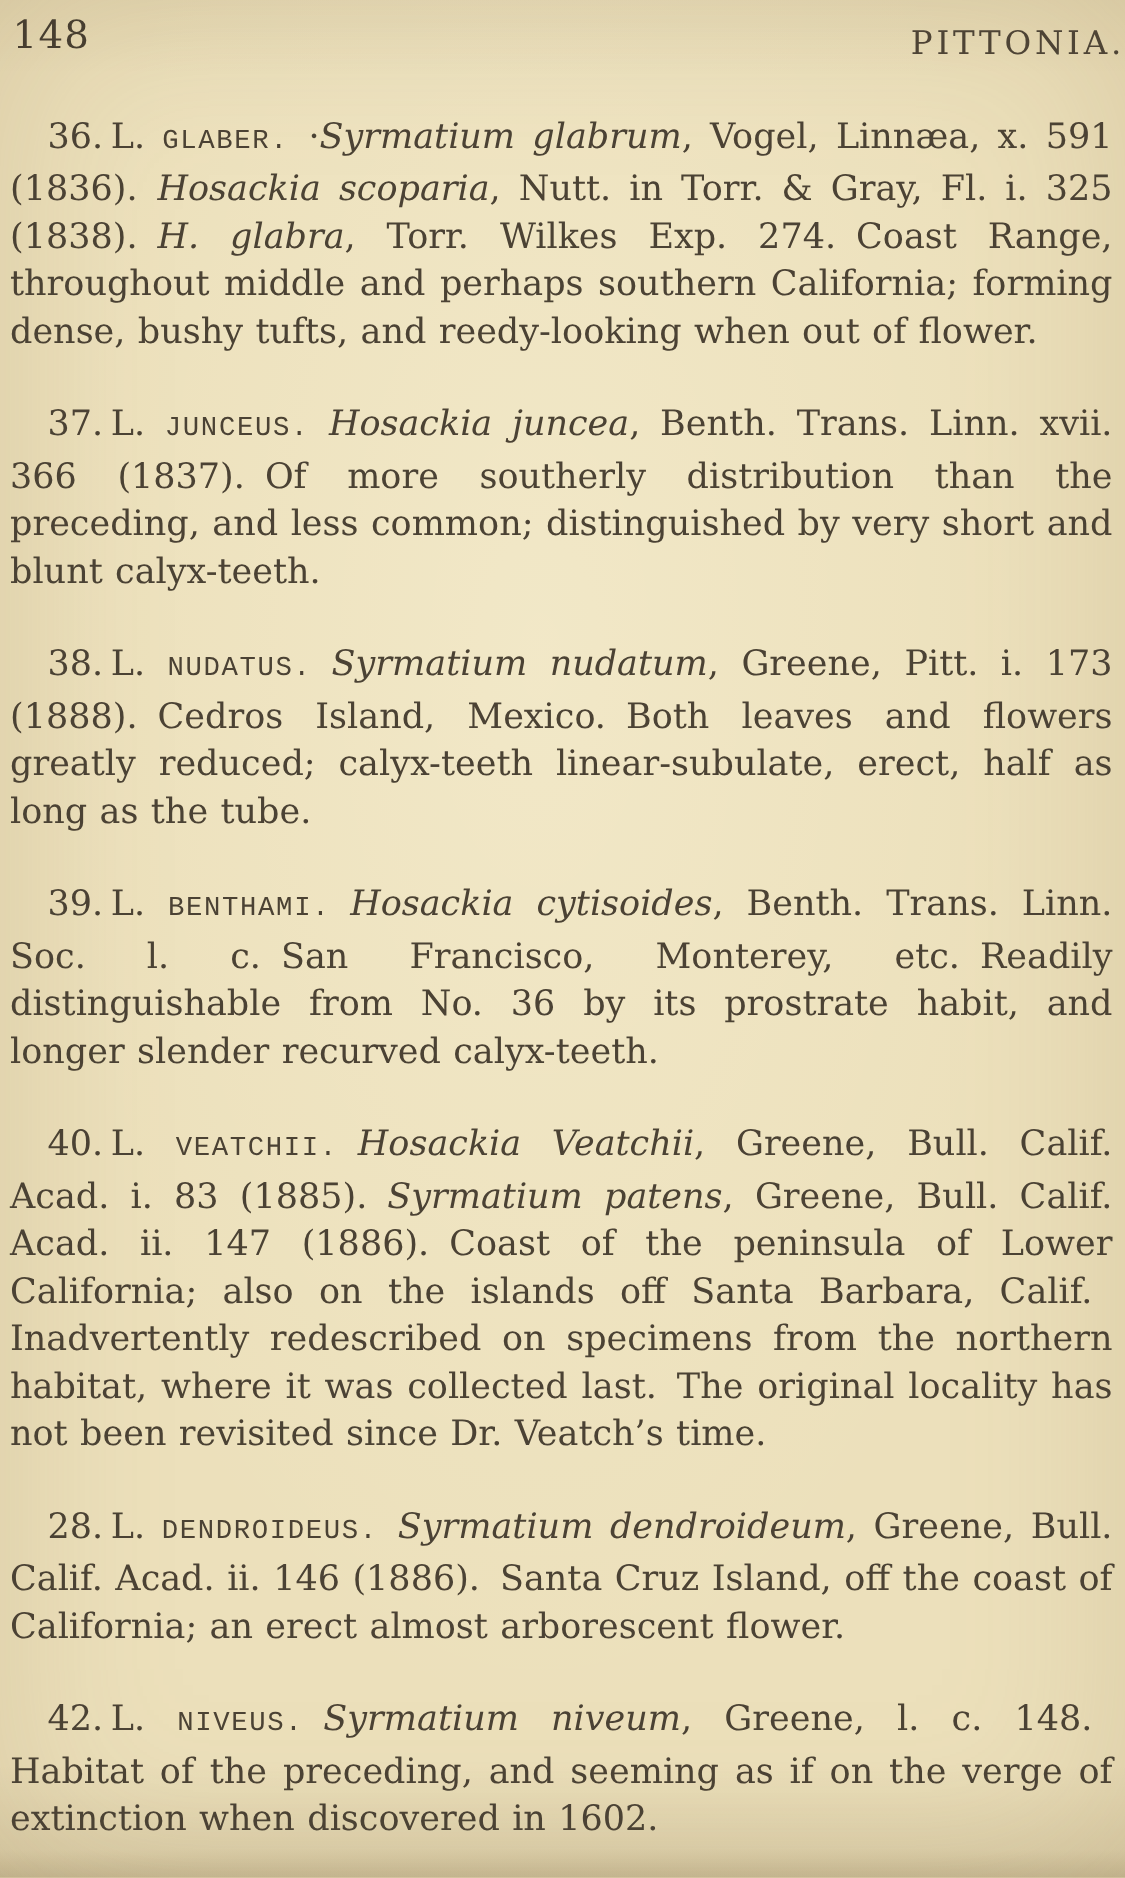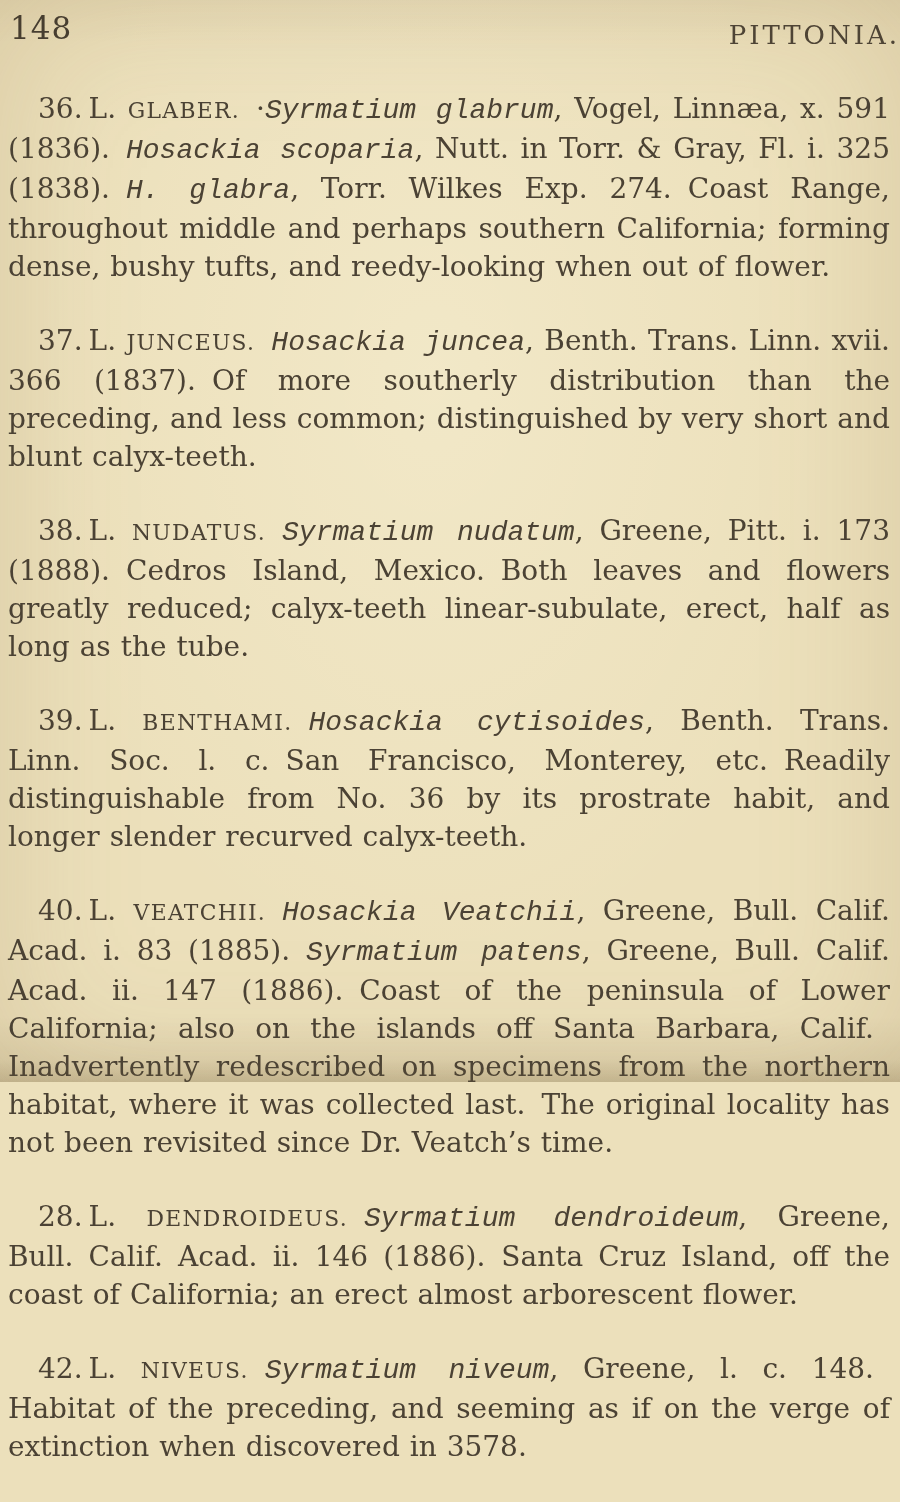--- a/index.html
+++ b/index.html
@@ -4,21 +4,21 @@
 <style>
   html, body { margin: 0; padding: 0; }
   body {
     width: 900px; height: 1502px;
     background: #ece0bb;
     overflow: hidden;
     font-family: "DejaVu Serif", "Liberation Serif", serif;
   }
   .page {
     position: relative;
-    width: 900px; height: 1082px;
+    width: 900px; height: 1502px;
     color: #4b4234;
     box-shadow: inset 0 0 140px rgba(148, 122, 76, 0.22);
     background:
       radial-gradient(ellipse at 48% 35%, rgba(255, 250, 228, 0.30), rgba(255,250,228,0) 62%),
       linear-gradient(to bottom, rgba(120,100,60,0.05) 0%, rgba(120,100,60,0) 4%, rgba(120,100,60,0) 94%, rgba(110,92,55,0.14) 100%);
   }
   .header {
     position: relative;
     height: 50px;
     padding-top: 12px;
@@ -46,22 +46,22 @@
     margin: 0 0 36px 0;
     font-size: 28px;
     line-height: 38px;
     text-align: justify;
     text-align-last: left;
     text-indent: 30px;
     word-spacing: 1px;
   }
   p.entry:last-child { margin-bottom: 0; }
   .num { margin-right: 6px; }
-  .sc  { font-size: 0.78em; letter-spacing: 0.06em; }
-  .it  { font-style: italic; font-family: Liberation Mono, monospace; }
+  .sc  { font-size: 0.78em; letter-spacing: 0.06em; font-family: Liberation Mono, monospace; }
+  .it  { font-style: italic; }
   .plain { }
   .gap { display: inline-block; width: 16px; }
   .scan-shadow {
     position: absolute;
     left: 0; bottom: 0;
     width: 100%; height: 22px;
     background: linear-gradient(to bottom, rgba(115,96,58,0) 0%, rgba(115,96,58,0.16) 100%);
     pointer-events: none;
   }
 </style>
@@ -73,16 +73,16 @@
     <span class="pagenum">148</span>
     <span class="journal">PITTONIA.</span>
   </div>
   <main class="body">
       <p class="entry"><span class="num">36.</span><span class="plain">L. </span><span class="sc">GLABER.</span><span class="gap"></span><span class="plain">·</span><span class="it">Syrmatium glabrum</span><span class="plain">, Vogel, Linnæa, x. 591 (1836).</span><span class="gap"></span><span class="it">Hosackia scoparia</span><span class="plain">, Nutt. in Torr. &amp; Gray, Fl. i. 325 (1838).</span><span class="gap"></span><span class="it">H. glabra</span><span class="plain">, Torr. Wilkes Exp. 274.</span><span class="gap"></span><span class="plain">Coast Range, throughout middle and perhaps southern California; forming dense, bushy tufts, and reedy-looking when out of flower.</span></p>
       <p class="entry"><span class="num">37.</span><span class="plain">L. </span><span class="sc">JUNCEUS.</span><span class="gap"></span><span class="it">Hosackia juncea</span><span class="plain">, Benth. Trans. Linn. xvii. 366 (1837).</span><span class="gap"></span><span class="plain">Of more southerly distribution than the preceding, and less common; distinguished by very short and blunt calyx-teeth.</span></p>
       <p class="entry"><span class="num">38.</span><span class="plain">L. </span><span class="sc">NUDATUS.</span><span class="gap"></span><span class="it">Syrmatium nudatum</span><span class="plain">, Greene, Pitt. i. 173 (1888).</span><span class="gap"></span><span class="plain">Cedros Island, Mexico.</span><span class="gap"></span><span class="plain">Both leaves and flowers greatly reduced; calyx-teeth linear-subulate, erect, half as long as the tube.</span></p>
       <p class="entry"><span class="num">39.</span><span class="plain">L. </span><span class="sc">BENTHAMI.</span><span class="gap"></span><span class="it">Hosackia cytisoides</span><span class="plain">, Benth. Trans. Linn. Soc. l. c.</span><span class="gap"></span><span class="plain">San Francisco, Monterey, etc.</span><span class="gap"></span><span class="plain">Readily distinguishable from No. 36 by its prostrate habit, and longer slender recurved calyx-teeth.</span></p>
       <p class="entry"><span class="num">40.</span><span class="plain">L. </span><span class="sc">VEATCHII.</span><span class="gap"></span><span class="it">Hosackia Veatchii</span><span class="plain">, Greene, Bull. Calif. Acad. i. 83 (1885).</span><span class="gap"></span><span class="it">Syrmatium patens</span><span class="plain">, Greene, Bull. Calif. Acad. ii. 147 (1886).</span><span class="gap"></span><span class="plain">Coast of the peninsula of Lower California; also on the islands off Santa Barbara, Calif.</span><span class="gap"></span><span class="plain">Inadvertently redescribed on specimens from the northern habitat, where it was collected last.</span><span class="gap"></span><span class="plain">The original locality has not been revisited since Dr. Veatch’s time.</span></p>
       <p class="entry"><span class="num">28.</span><span class="plain">L. </span><span class="sc">DENDROIDEUS.</span><span class="gap"></span><span class="it">Syrmatium dendroideum</span><span class="plain">, Greene, Bull. Calif. Acad. ii. 146 (1886).</span><span class="gap"></span><span class="plain">Santa Cruz Island, off the coast of California; an erect almost arborescent flower.</span></p>
-      <p class="entry"><span class="num">42.</span><span class="plain">L. </span><span class="sc">NIVEUS.</span><span class="gap"></span><span class="it">Syrmatium niveum</span><span class="plain">, Greene, l. c. 148.</span><span class="gap"></span><span class="plain">Habitat of the preceding, and seeming as if on the verge of extinction when discovered in 3578.</span></p>
+      <p class="entry"><span class="num">42.</span><span class="plain">L. </span><span class="sc">NIVEUS.</span><span class="gap"></span><span class="it">Syrmatium niveum</span><span class="plain">, Greene, l. c. 148.</span><span class="gap"></span><span class="plain">Habitat of the preceding, and seeming as if on the verge of extinction when discovered in 1602.</span></p>
     </main>
   <div class="scan-shadow"></div>
 </div>
 
 </body></html>

